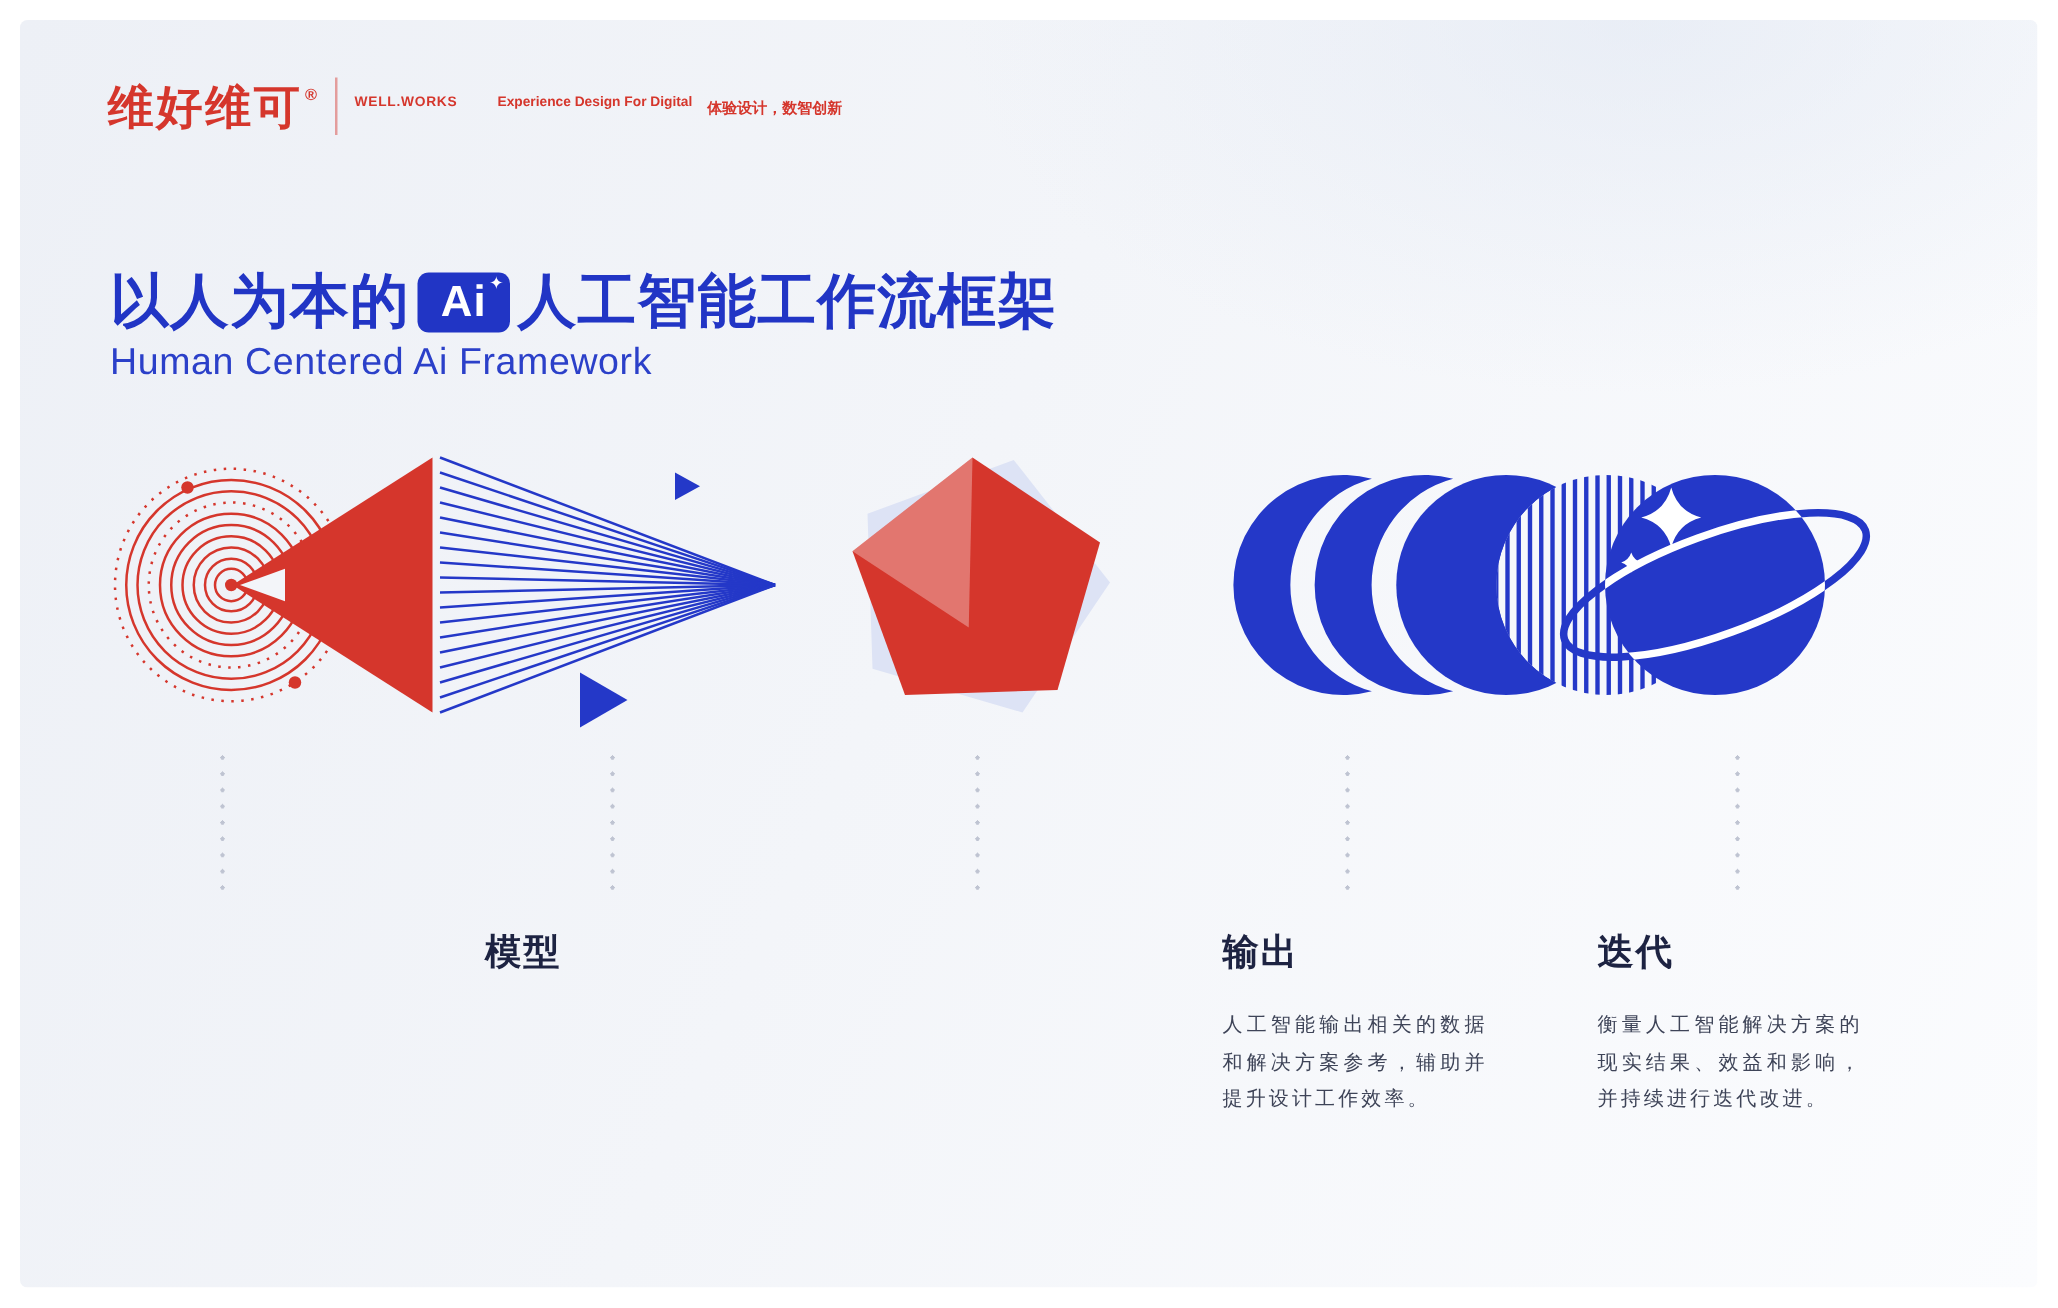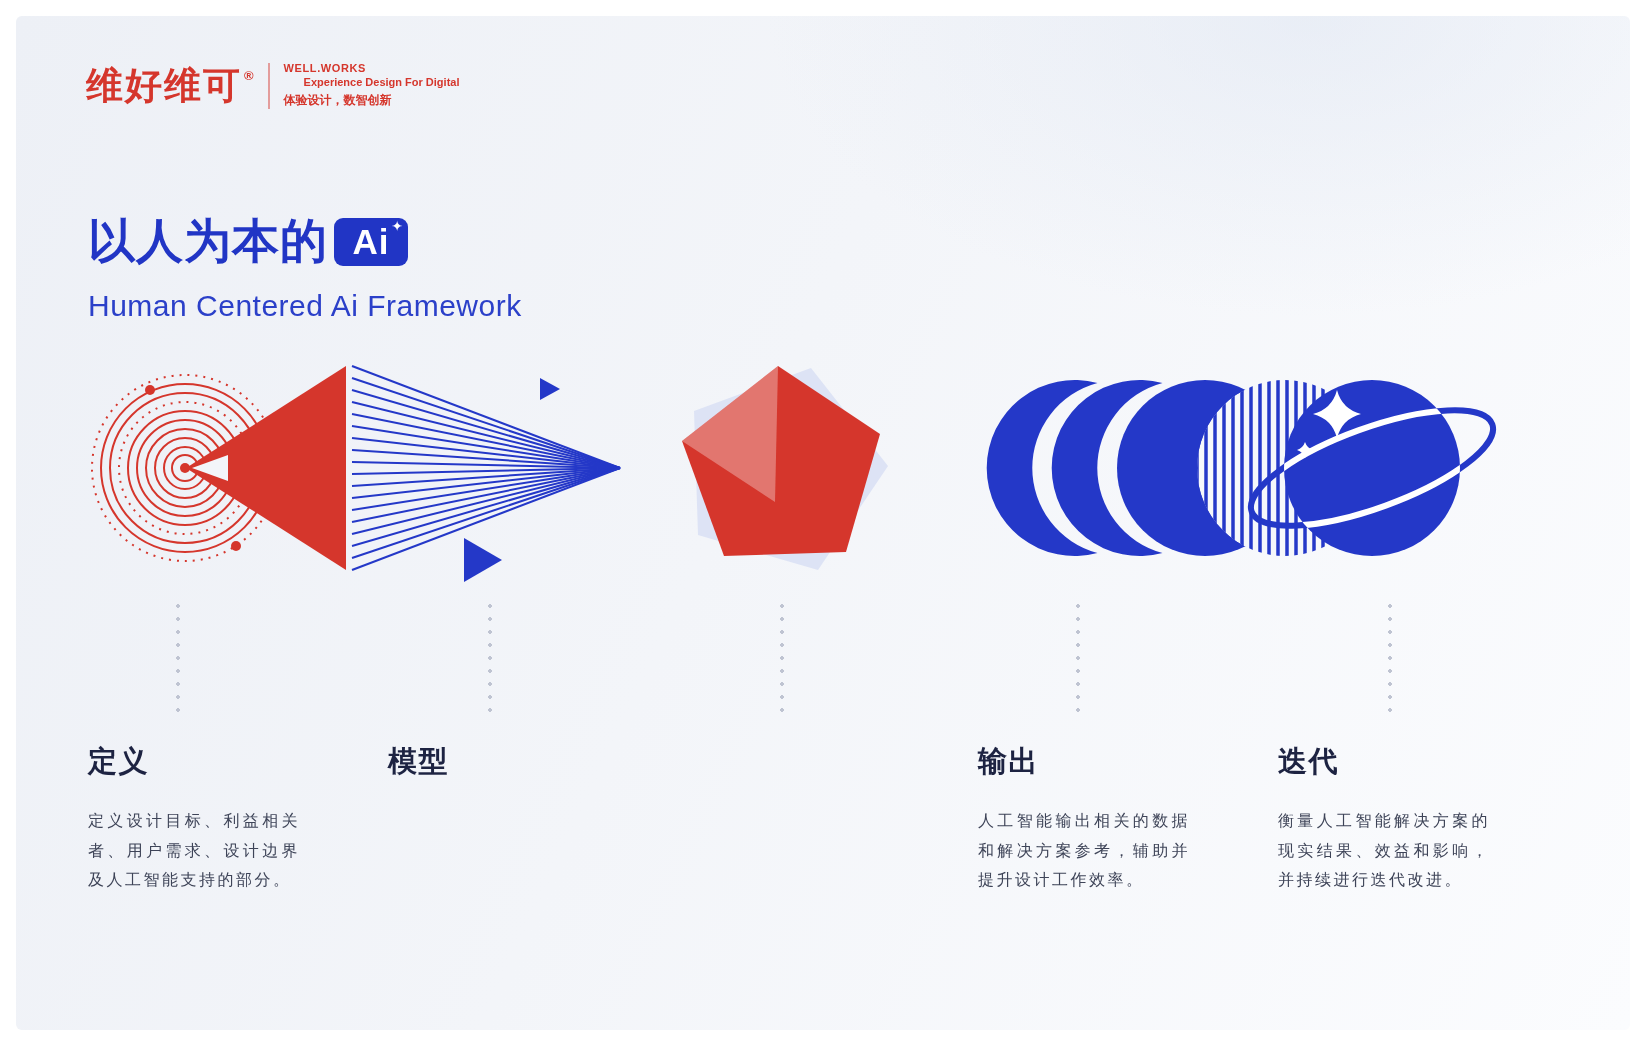--- a/index.html
+++ b/index.html
@@ -16,35 +16,35 @@
     background:
       radial-gradient(900px 500px at 80% 0%, rgba(223,230,242,.55) 0%, rgba(223,230,242,0) 60%),
       linear-gradient(115deg, #edf0f6 0%, #f3f5f9 45%, #fbfcfe 100%);
   }
 
   
   .logo { position:absolute; left:86px; top:62px; display:flex; align-items:center; color:#D5362C; }
   .logo-wordmark { font-size:37px; font-weight:900; letter-spacing:2px; line-height:1; }
   .logo-reg { font-size:13px; font-weight:700; vertical-align:18px; margin-left:2px; }
   .logo-divider { width:2px; height:46px; background:#D5362C; opacity:.45; margin:0 14px 0 12px; }
-  .logo-lines { display:flex; flex-direction:column; gap:2px;justify-content:center; }
+  .logo-lines { display:flex; flex-direction:row; gap:12px;justify-content:center; }
   .logo-line1 { font-size:11px; font-weight:700; letter-spacing:.6px; }
   .logo-line2 { font-size:11px; font-weight:700;padding-left:20px; }
   .logo-line3 { font-size:12px; font-weight:700; margin-top:2px;font-family:Liberation Serif, serif; }
 
   
   .title-block { position:absolute; left:88px; top:210px; }
   .title-line { display:flex; align-items:center; font-size:47px; font-weight:900; color:#2135C5; letter-spacing:1px; white-space:nowrap; }
   .ai-badge {
     position:relative; display:inline-flex; align-items:center; justify-content:center;
     width:74px; height:48px; background:#2135C5; border-radius:9px;
     color:#ffffff; font-size:35px; font-weight:800; margin:0 6px;
   }
   .ai-badge .sparkle { position:absolute; top:0px; right:4px; font-size:14px; font-weight:400; }
-  .subtitle { margin-top:16px; font-size:30px; font-weight:500; color:#2B40C9; letter-spacing:.5px; }
+  .subtitle { margin-top:0; font-size:30px; font-weight:500; color:#2B40C9; letter-spacing:.5px; }
 
   
   .graphics { position:absolute; left:0; top:352px; }
 
   
   .dots {
     position:absolute; top:604px; width:4px; height:112px;
     background-image:radial-gradient(circle at 2px 2px, #bfc4d2 1.6px, rgba(0,0,0,0) 1.8px);
     background-size:4px 13px; background-repeat:repeat-y;
   }
@@ -75,20 +75,21 @@
     </div>
   </div>
 
   <div class="title-block">
     <div class="title-line">
       <span>以人为本的</span>
       <span class="ai-badge">
         <span>Ai</span>
         <span class="sparkle">✦</span>
       </span>
+      <span>人工智能工作流框架</span>
     </div>
     <div class="subtitle">Human Centered Ai Framework</div>
   </div>
 
   <svg class="graphics" width="1646" height="252" viewBox="0 0 1646 252">
     <defs>
       <clipPath id="stripeClip">
           <circle cx="1285" cy="116" r="88"></circle>
         </clipPath>
       <clipPath id="planetClip">
@@ -184,24 +185,20 @@
       <path d="M 1305 90 Q 1307 96 1313 98 Q 1307 100 1305 106 Q 1303 100 1297 98 Q 1303 96 1305 90 Z" fill="#FFFFFF"></path>
     </g>
   </svg>
 
   <div class="dots" style="left:176px"></div>
   <div class="dots" style="left:488px"></div>
   <div class="dots" style="left:780px"></div>
   <div class="dots" style="left:1076px"></div>
   <div class="dots" style="left:1388px"></div>
 
-  <div class="step" style="left:88px">
-    <h2>定义</h2>
-    <p>定义设计目标、利益相关者、用户需求、设计边界及人工智能支持的部分。</p>
-  </div>
   <div class="step" style="left:388px">
     <h2>模型</h2>
   </div>
   <div class="step" style="left:684px">
   </div>
   <div class="step" style="left:1278px">
     <h2>迭代</h2>
     <p>衡量人工智能解决方案的现实结果、效益和影响，并持续进行迭代改进。</p>
   </div>
   <div class="step" style="left:978px">

